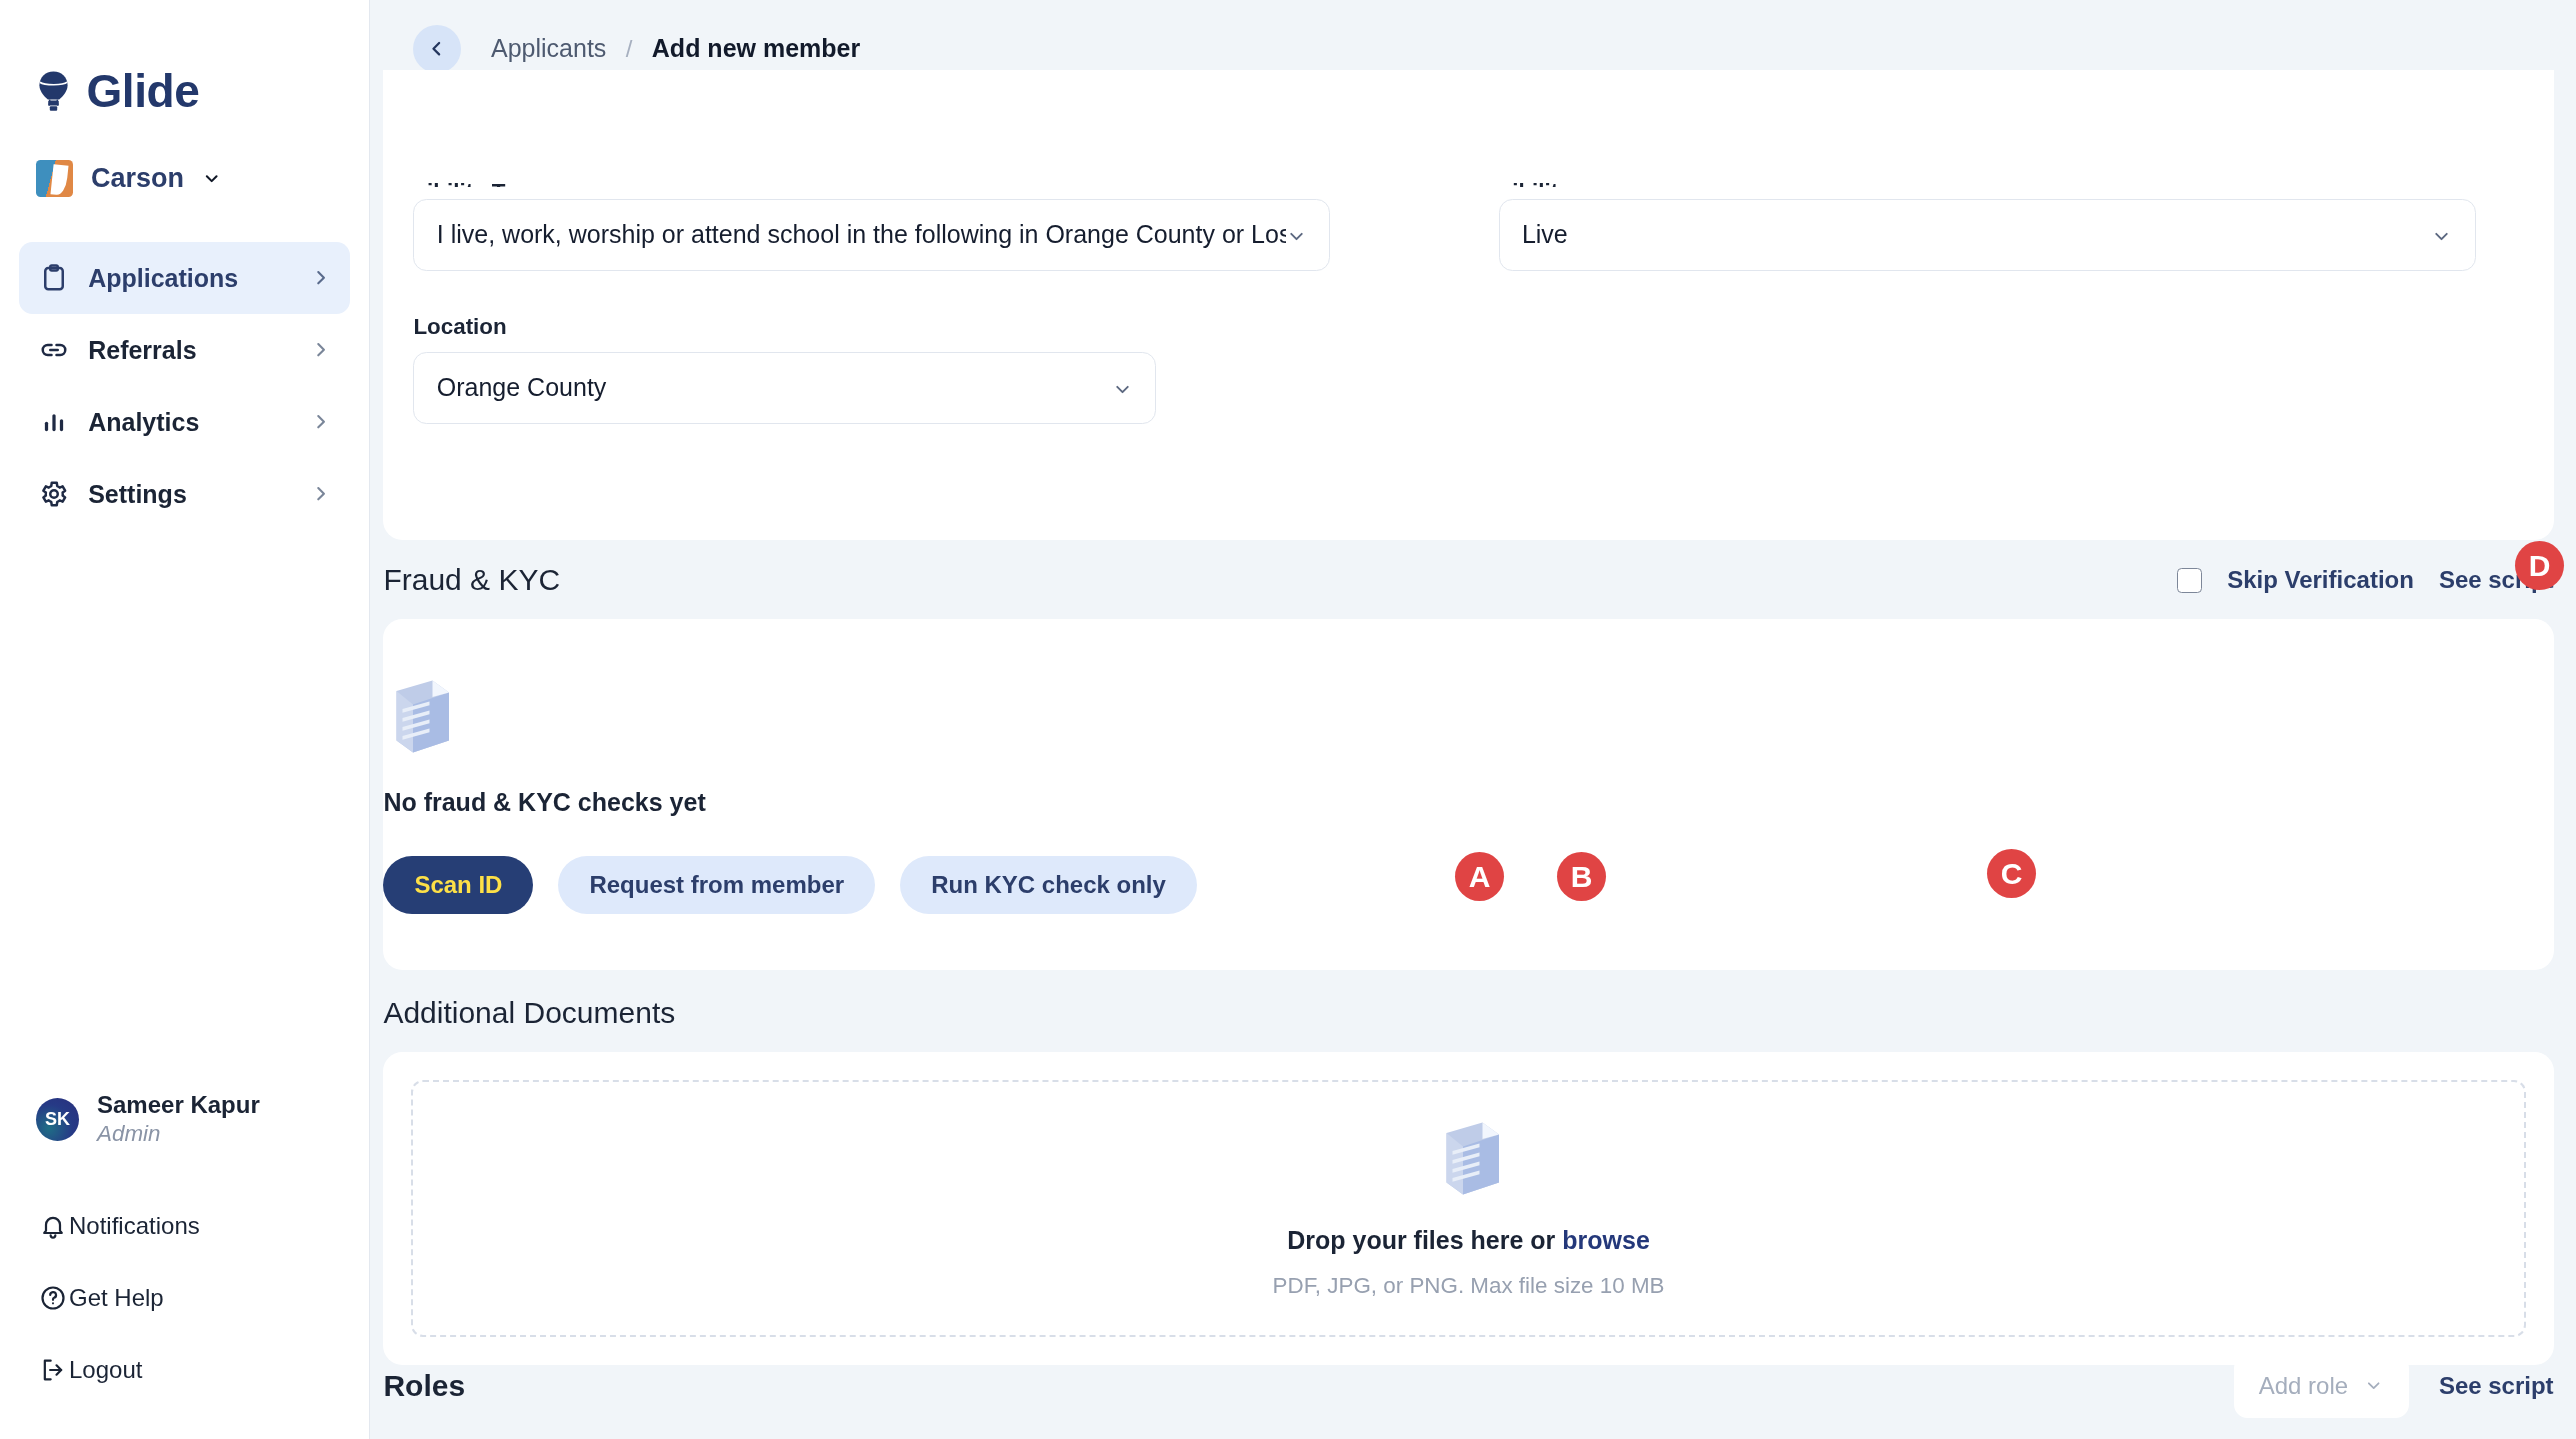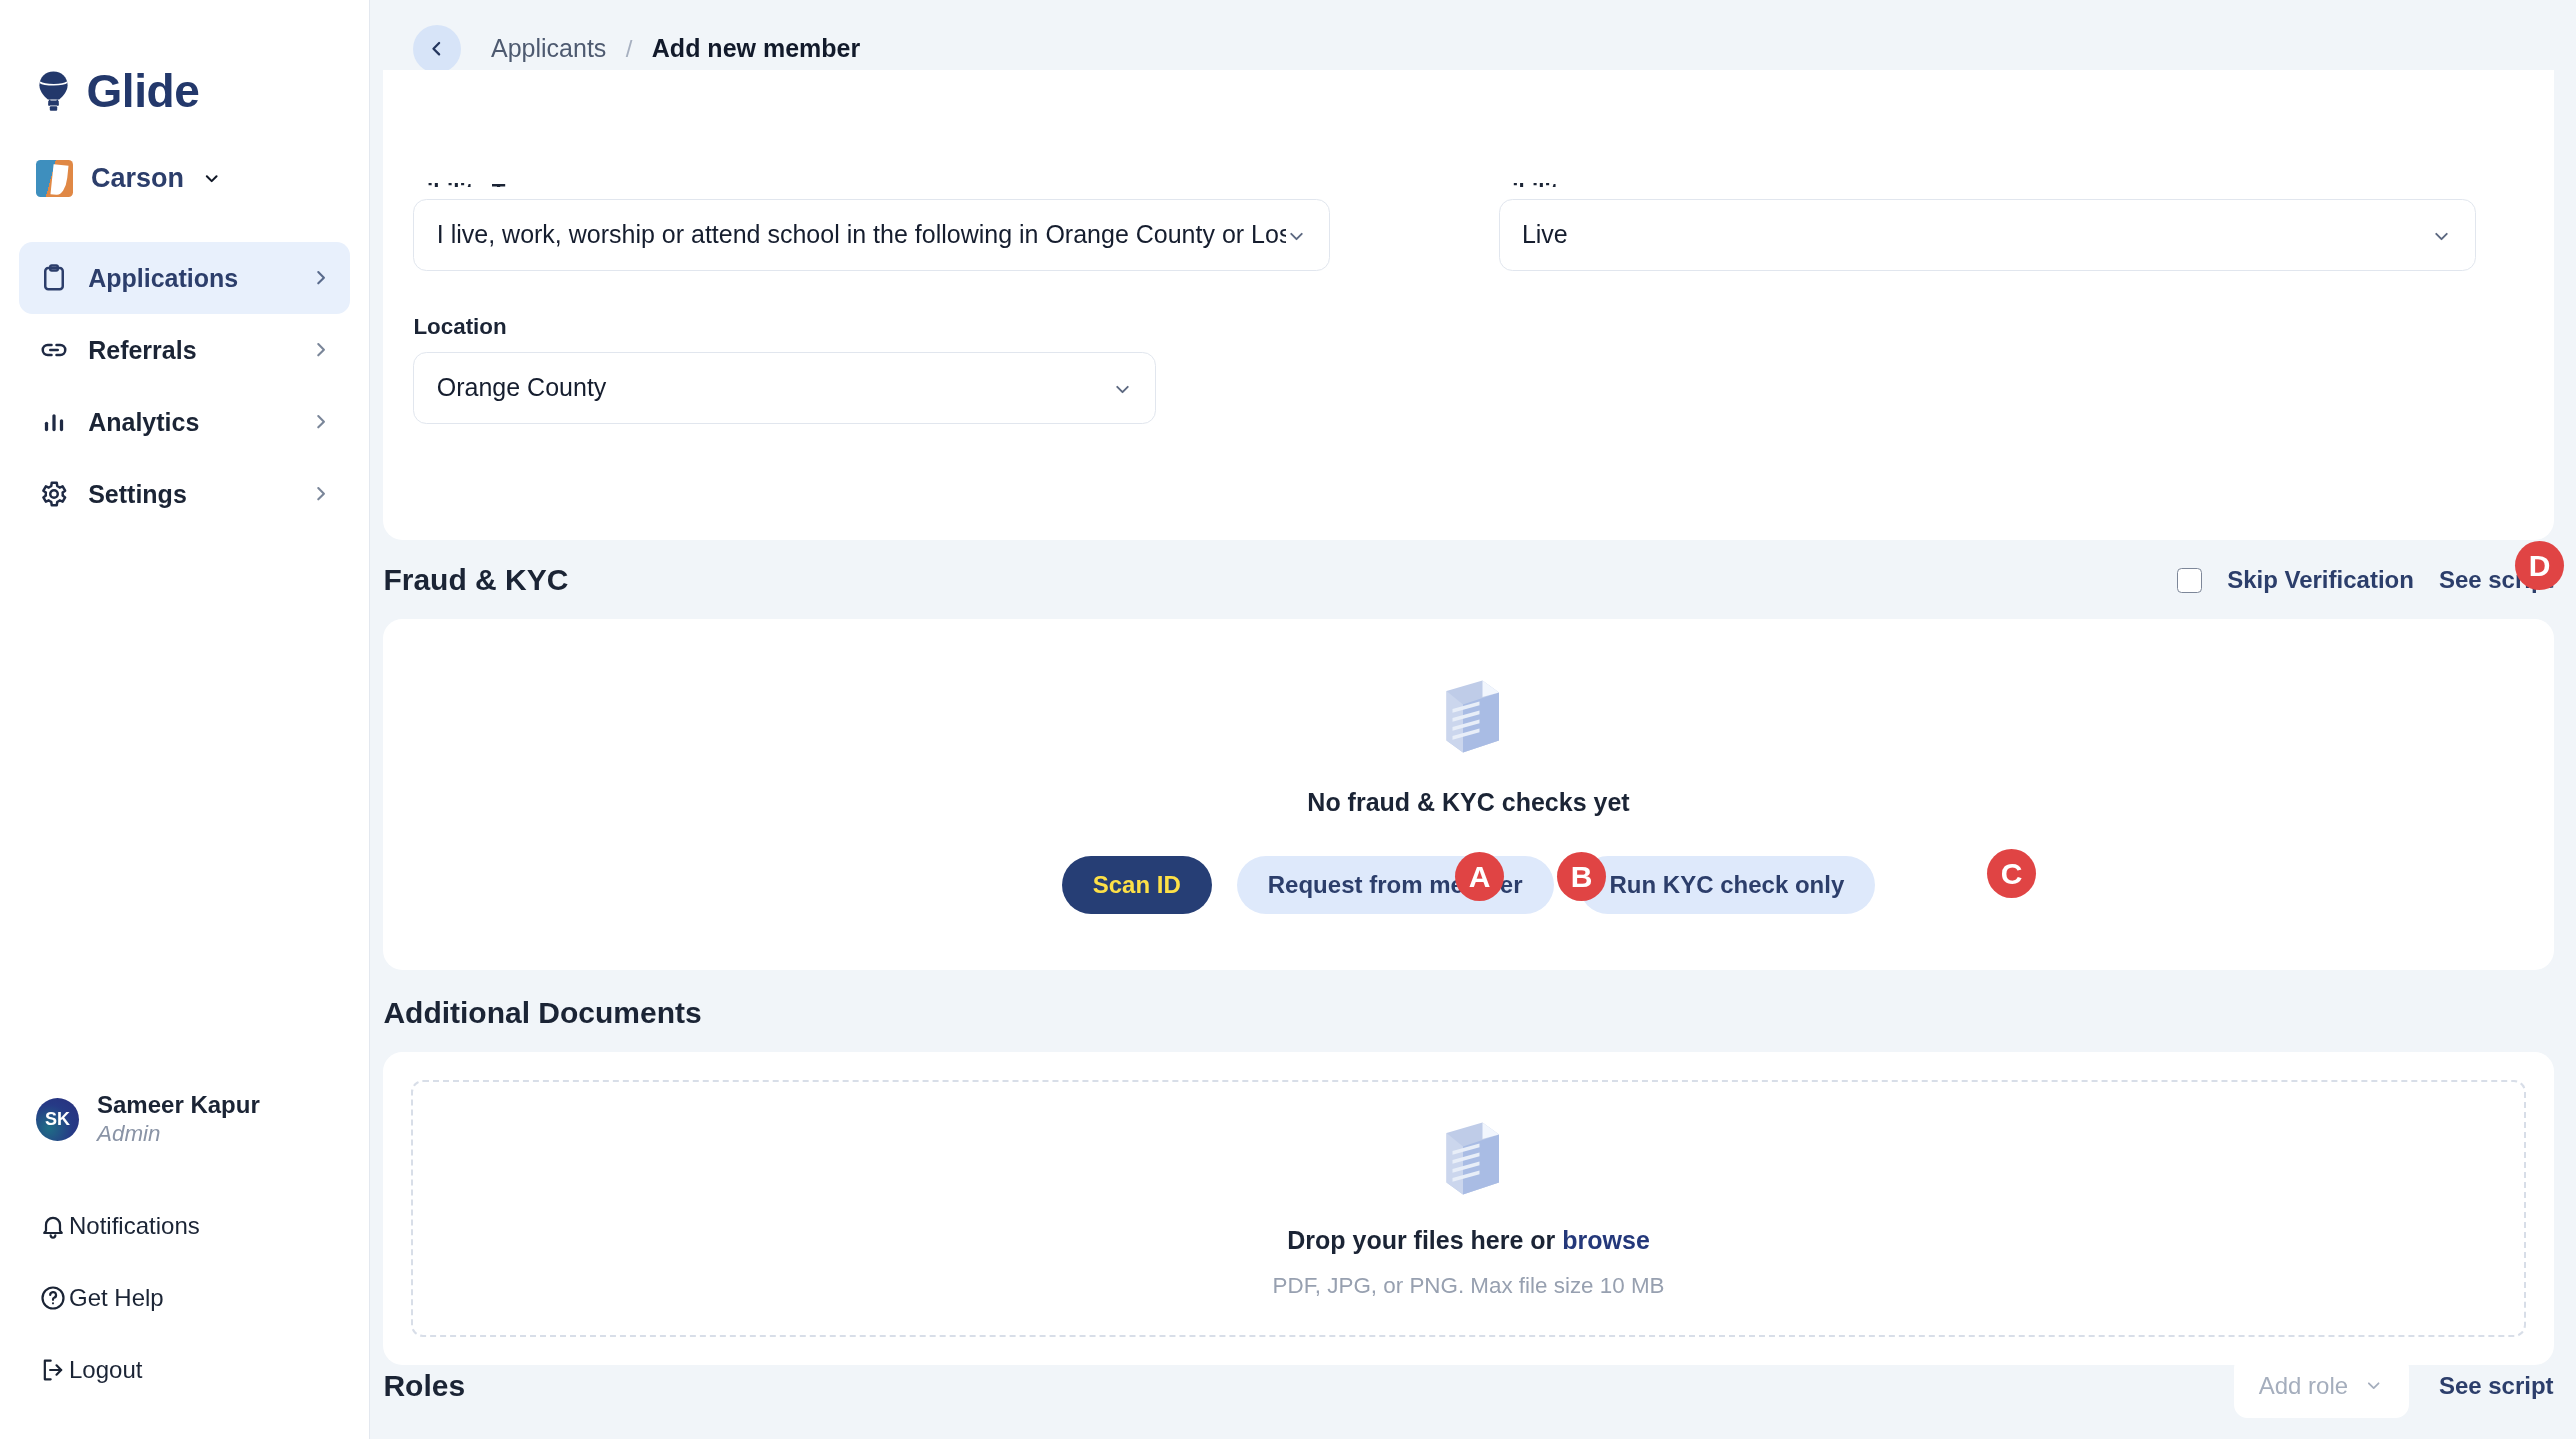--- a/index.html
+++ b/index.html
@@ -90,30 +90,30 @@
     display: flex; align-items: center; padding: 0 22.4px;
     font-size: 25px; color: #151D2E; cursor: pointer; background:#fff;
   }
   .select-value { flex: 1; white-space: nowrap; overflow: hidden; }
   .select-caret { width: 21px; height: 21px; color: #5C6880; flex: 0 0 21px; }
 
   .section-head {
     display: flex; align-items: center;
     margin: 0 22.4px 0 409px; height: 72px;
   }
-  .section-title { font-size: 30px; font-weight: 700; color: #1B2435; flex: 1; }
+  .section-title { font-size: 30px; font-weight: 400; color: #1B2435; flex: 1; }
   .head-right { display: flex; align-items: center; gap: 25px; }
   .chk { width: 25px; height: 25px; border: 1.5px solid #7D8799; border-radius: 4.5px; background: #fff; cursor: pointer; flex: 0 0 25px; }
   .chk-label { font-size: 24px; font-weight: 700; color: #2C3E6B; cursor: pointer; }
   .link-script { font-size: 24px; font-weight: 700; color: #2C3E6B; cursor: pointer; }
 
   .kyc-card {
     background: #fff; border-radius: 19.4px; margin: 0 22.4px 0 409px;
     height: 351px; position: relative;
-    display: flex; flex-direction: column; align-items: center; justify-content: center;
+    display: flex; flex-direction: column; align-items: flex-start; justify-content: center;
   }
   .doc-icon { width: 72px; height: 81px; }
   .empty-text { font-size: 25px; font-weight: 700; color: #1B2435; margin-top: 31px; }
   .btn-row { display: flex; gap: 25px; margin-top: 39px; }
   .btn {
     height: 58px; border-radius: 29px; display: flex; align-items: center; justify-content: center;
     padding: 0 31px; font-size: 24px; font-weight: 700; cursor: pointer; border: none;
     font-family: "Liberation Sans", sans-serif;
   }
   .btn-primary { background: #263E75; color: #fde047; }

